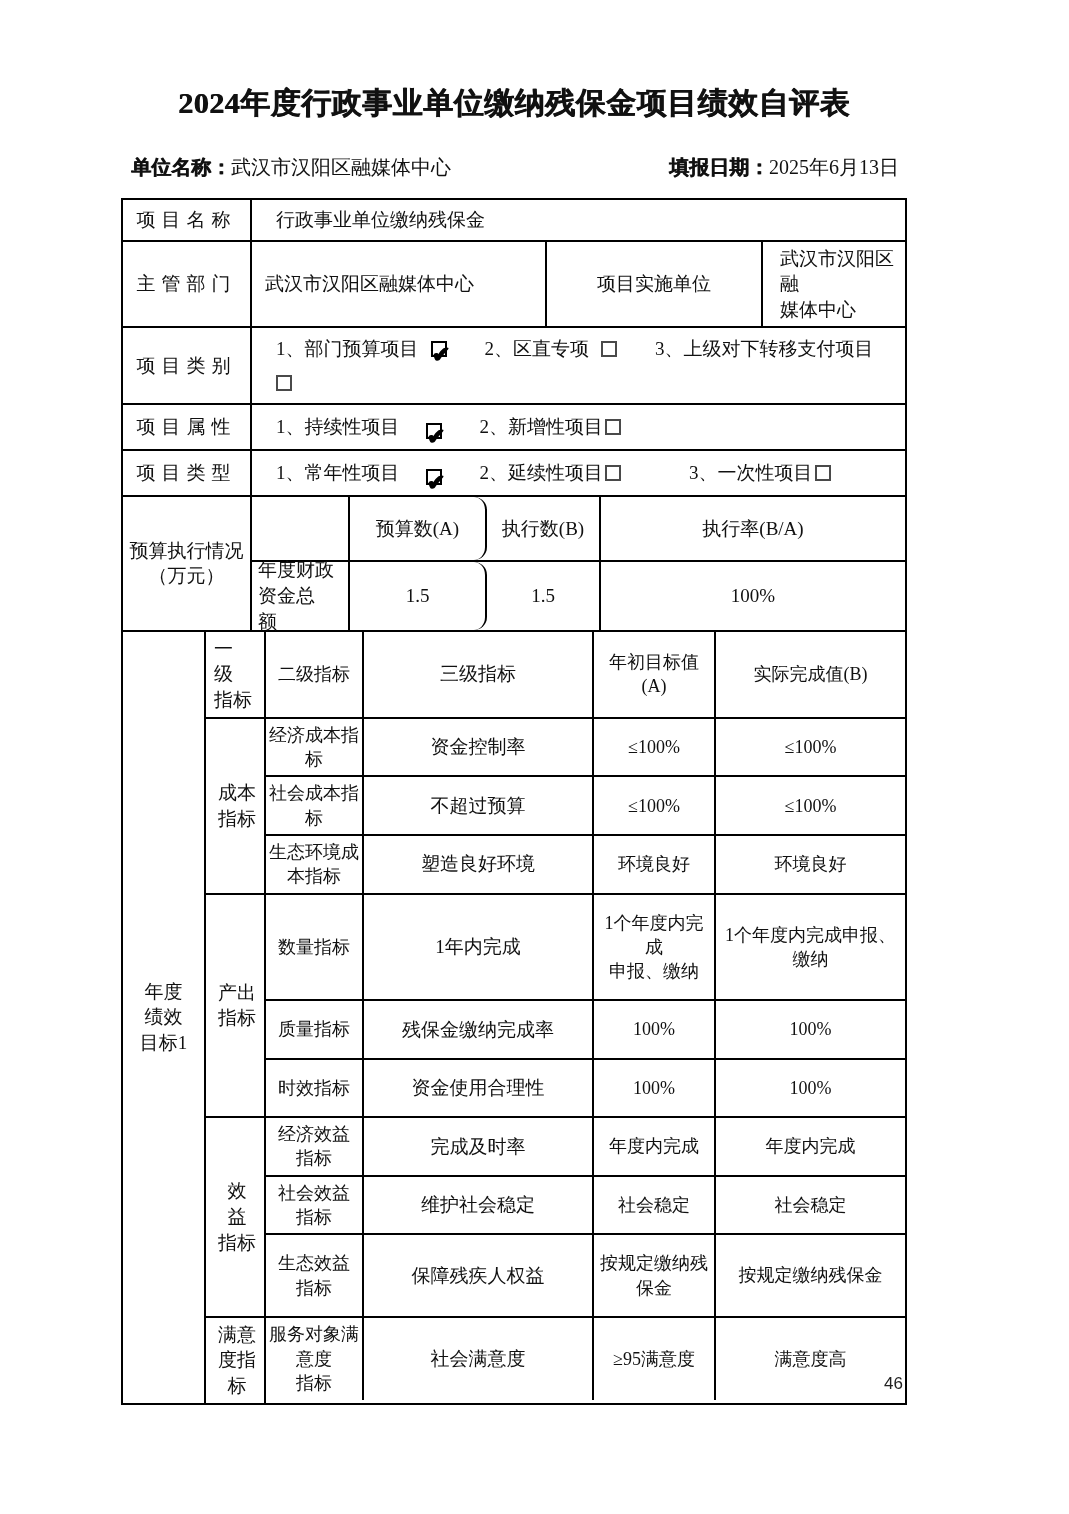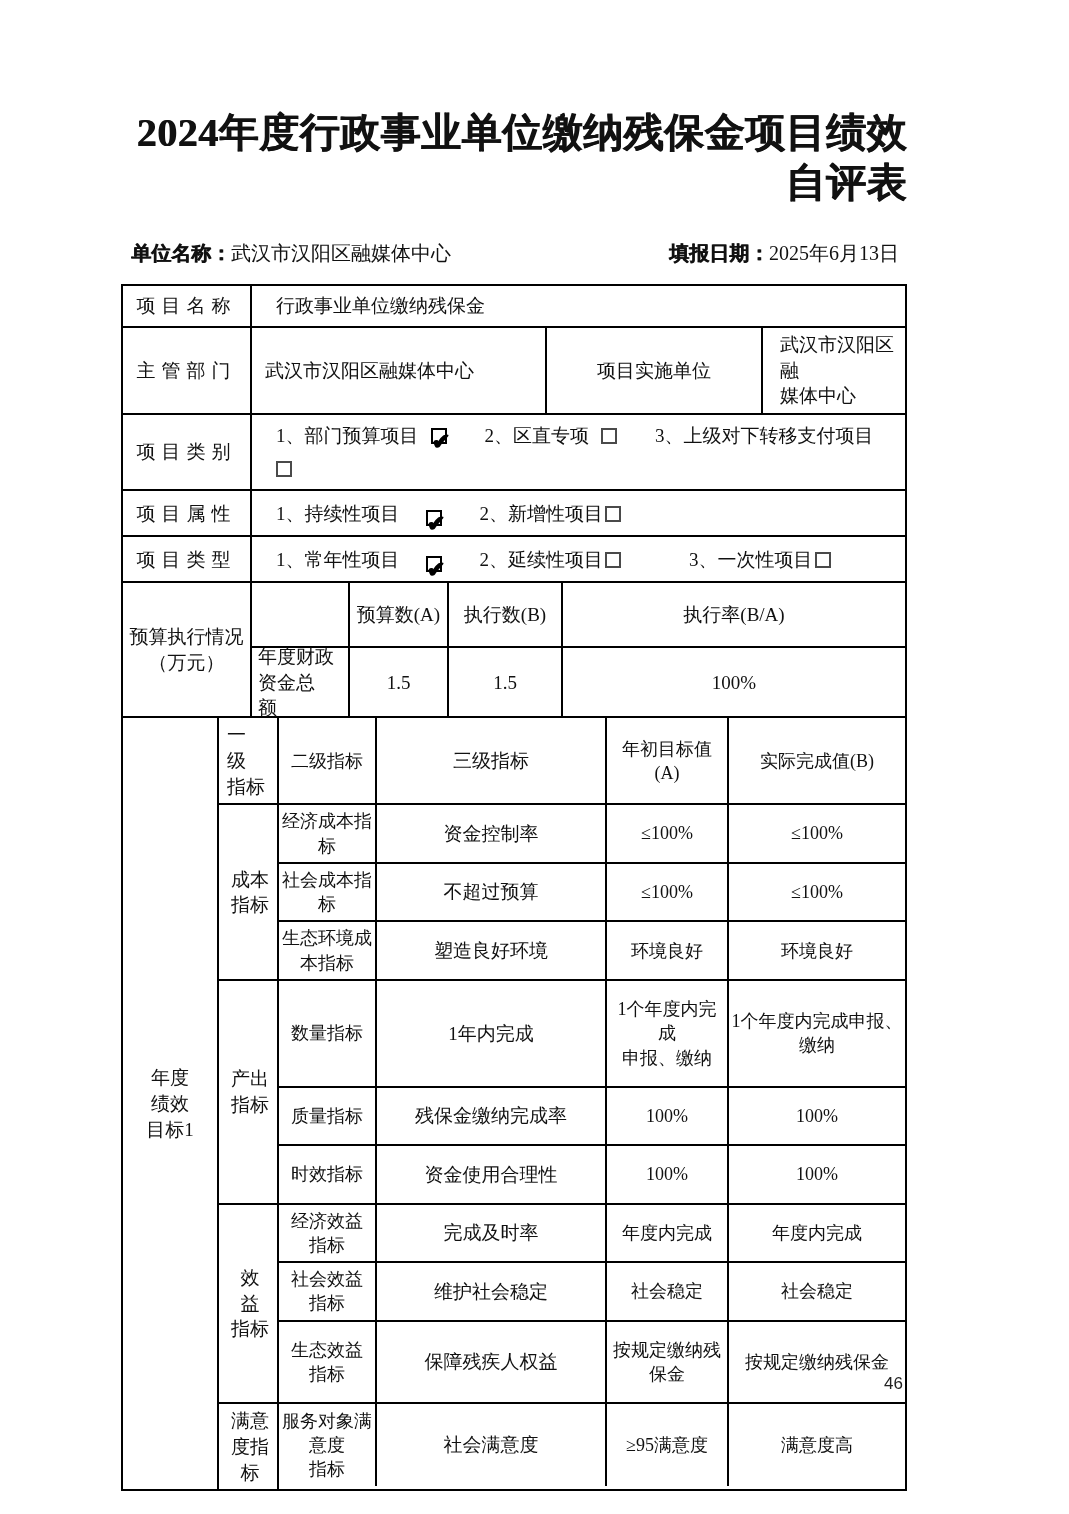--- a/index.html
+++ b/index.html
@@ -8,23 +8,23 @@
     width: 1069px; height: 1514px;
     background: #ffffff;
     font-family: "Liberation Serif", "DejaVu Serif", serif;
     color: #111111;
     position: relative;
     overflow: hidden;
   }
   .content { position: absolute; left: 121px; top: 0; width: 786px; }
 
   .title {
-    margin: 0; padding-top: 108px;
-    text-align: right;
-    font-size: 40px; font-weight: 700;
+    margin: 0; padding-top: 84px;
+    text-align: center;
+    font-size: 30px; font-weight: 700;
     text-shadow: 0.7px 0 0 #111;
     letter-spacing: 0.5px;
     line-height: 1.25;
   }
 
   .meta {
     display: flex; justify-content: space-between;
     margin-top: 32px; padding: 0 8px 0 10px;
     font-size: 20px;
     gap: 28px;
@@ -56,21 +56,21 @@
   .w-b3 { width: 216px; }
   .sp4 { letter-spacing: 6px; }
   .valpad { padding-left: 13px; }
 
   
   .budget { display: flex; }
   .bR { flex: 1; display: flex; flex-direction: column; }
   .bRow { display: flex; border-bottom: 2px solid #000; flex: 1; }
   .bRow.lastb { border-bottom: none; }
   .bc1 { width: 98px; }
-  .bc2 { width: 99px; }
+  .bc2 { width: 137px; border-radius: 13px; }
   .bc3 { width: 114px; }
   .bc4 { flex: 1; }
 
   
   .opts { white-space: normal; line-height: 1.75; }
   .optwrap { width: 100%; }
   .opt .optx { }
   .opt { margin-right: 38px; }
   .opt:last-child { margin-right: 0; }
   .gapL { margin-right: 68px; }
@@ -87,21 +87,21 @@
     content: "✔";
     position: absolute; left: -1px; top: -7px;
     font-size: 22px; font-weight: 900; color: #000;
     text-shadow: 0.8px 0 0 #000;
   }
   .cb.near { margin-left: 2px; }
   .cb.far { margin-left: 26px; vertical-align: -6px; }
 
   
   .ind { display: flex; }
-  .colA { width: 96px; border-right: 2px solid #000; }
+  .colA { width: 83px; border-right: 2px solid #000; }
   .indR { flex: 1; display: flex; flex-direction: column; }
   .irow { display: flex; }
   .hrow { border-bottom: 2px solid #000; }
   .group { display: flex; border-bottom: 2px solid #000; }
   .group.lastg { border-bottom: none; }
   .grows { flex: 1; display: flex; flex-direction: column; }
   .grows .irow { border-bottom: 2px solid #000; }
   .grows .irow:last-child { border-bottom: none; }
   .cB { width: 60px; padding: 4px 4px 4px 8px; }
   .cC { width: 98px; font-size: 18px; padding: 4px 1px; }

